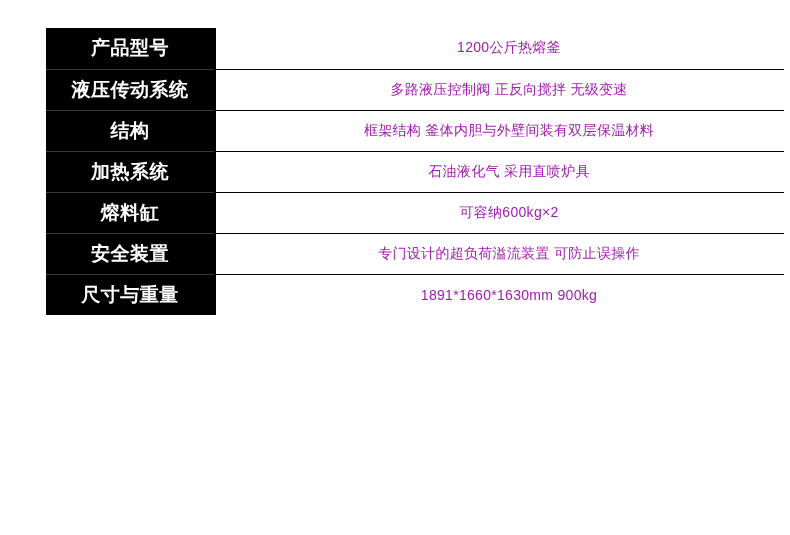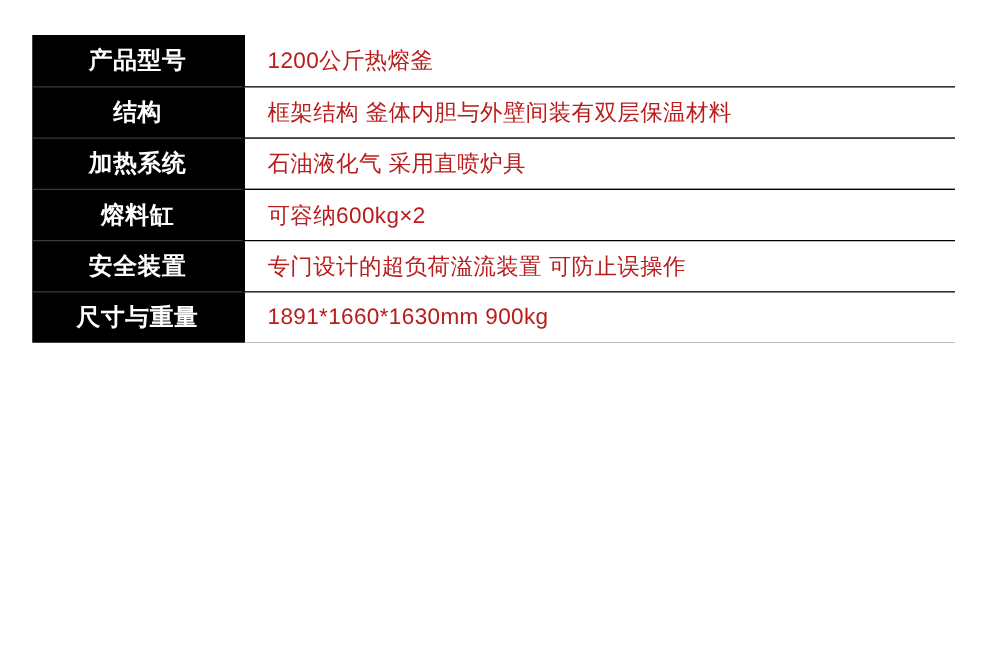--- a/index.html
+++ b/index.html
@@ -18,62 +18,67 @@
     height: 535px;
     box-sizing: border-box;
     padding: 28px 26px 38px 26px;
     background: #ffffff;
   }
   table.spec-table {
     width: 100%;
     border-collapse: collapse;
     table-layout: fixed;
     background: #000000;
+    margin-left: 20px;
   }
   table.spec-table tr {
     height: 41px;
   }
   td.spec-label {
     width: 160px;
     background: #000000;
     color: #ffffff;
     font-size: 19px;
     font-weight: bold;
     text-align: center;
     vertical-align: middle;
     padding: 0 4px;
     letter-spacing: 0.5px;
     border-bottom: 1px solid #3a3a3a;
   }
   td.spec-value {
     background: #ffffff;
-    color: #b91c1c;
-    font-size: 18px;
+    color: #a21caf;
+    font-size: 14px;
     font-weight: normal;
-    text-align: left;
+    text-align: center;
     vertical-align: middle;
     padding: 0 0 0 18px;
     letter-spacing: 0.3px;
     border-bottom: 1px solid #000000;
     border-left: 2px solid #000000;
   }
   tr:last-child td.spec-label,
   tr:last-child td.spec-value {
     border-bottom: none;
   }
 </style>
 </head>
 <body>
 
 <div class="spec-wrap">
   <table class="spec-table">
     <tbody>
       <tr>
         <td class="spec-label">产品型号</td>
         <td class="spec-value">1200公斤热熔釜</td>
+      </tr>
+      <tr>
+        <td class="spec-label">液压传动系统</td>
+        <td class="spec-value">多路液压控制阀 正反向搅拌 无级变速</td>
       </tr>
       <tr>
         <td class="spec-label">结构</td>
         <td class="spec-value">框架结构 釜体内胆与外壁间装有双层保温材料</td>
       </tr>
       <tr>
         <td class="spec-label">加热系统</td>
         <td class="spec-value">石油液化气 采用直喷炉具</td>
       </tr>
       <tr>

